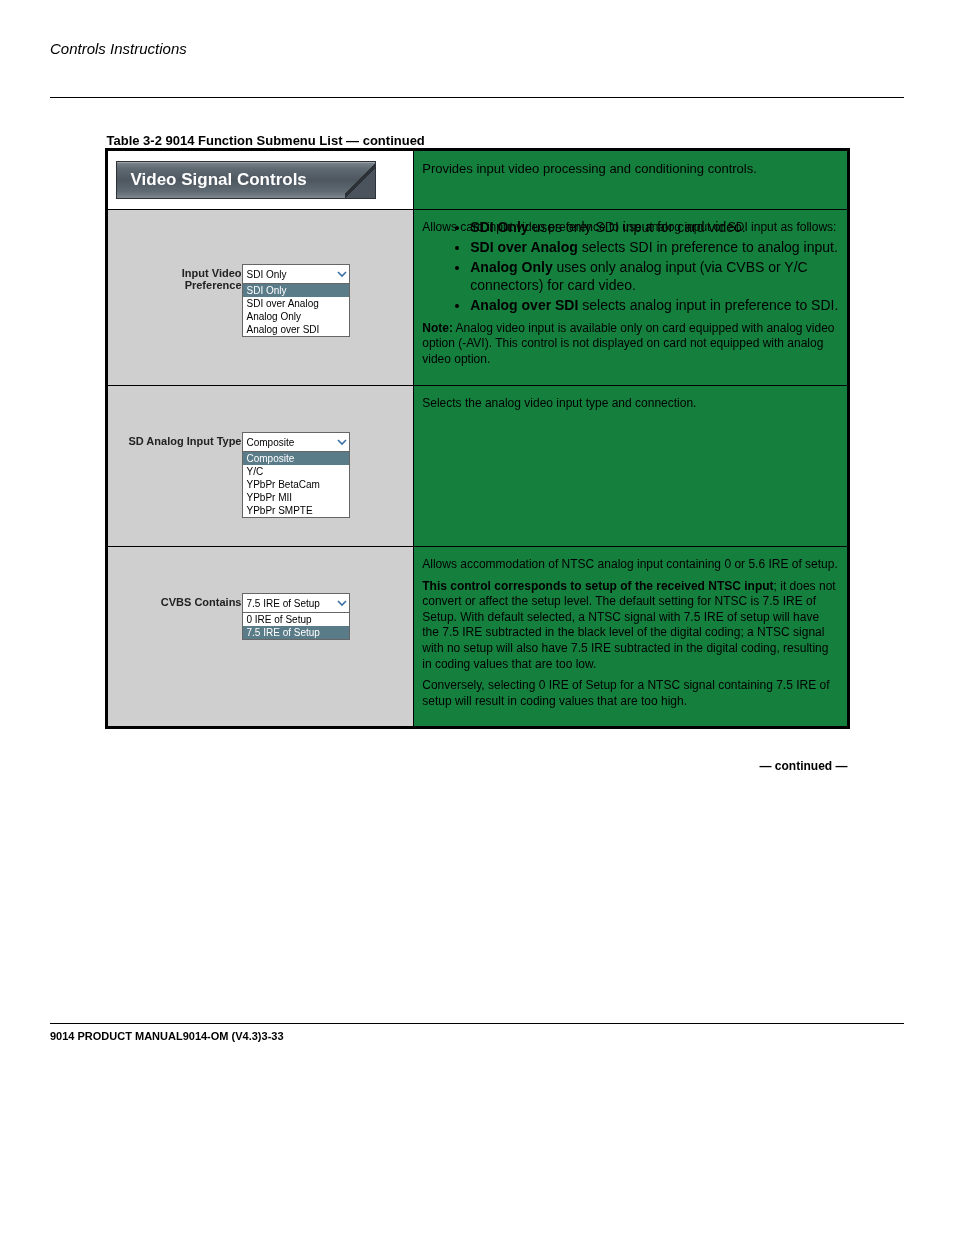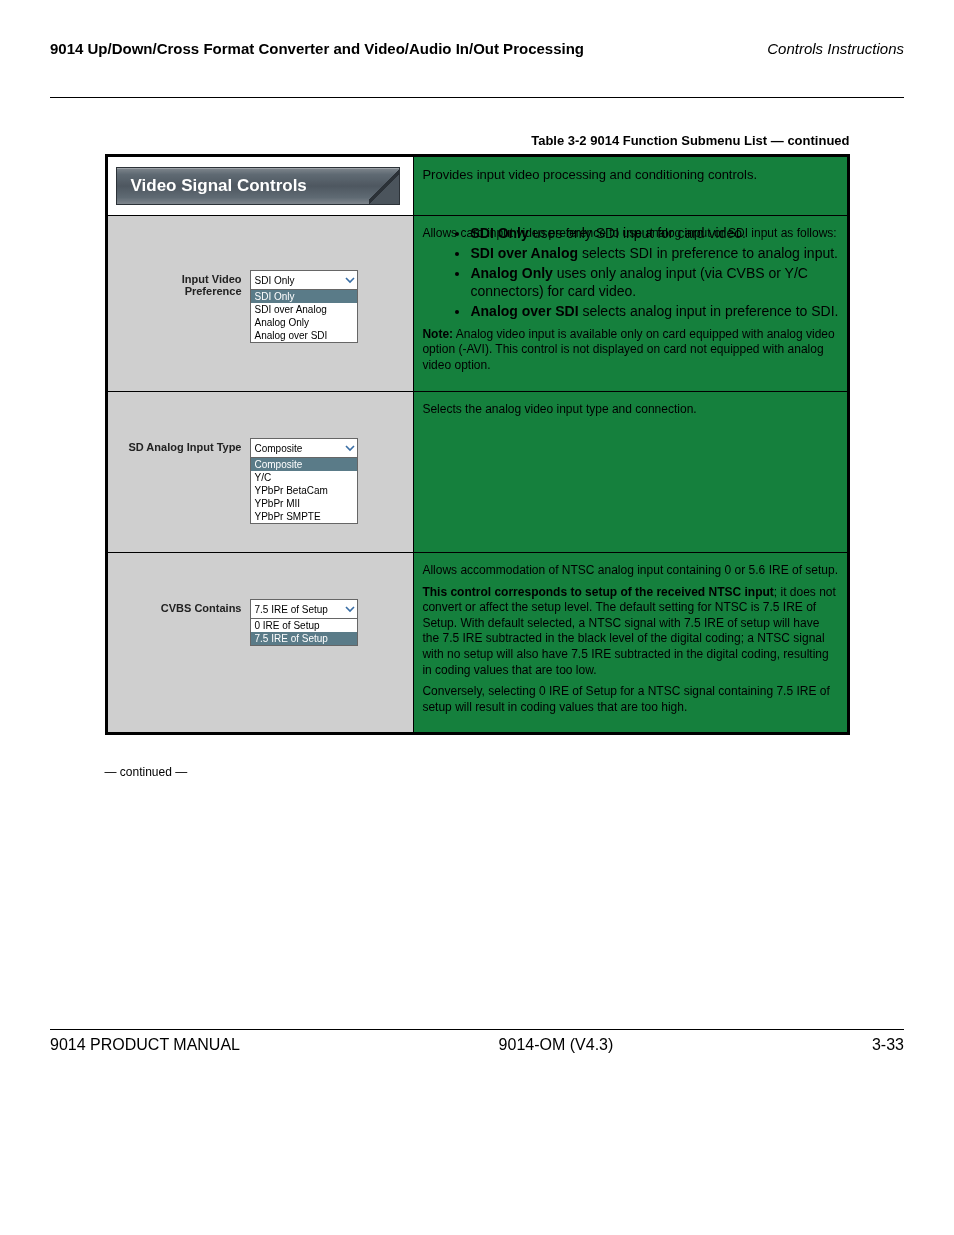--- a/index.html
+++ b/index.html
@@ -37,21 +37,21 @@
   }
   .col-left { width: 308px; background: #cfcfcf; }
   .col-right { width: 437px; background: #15803d; line-height: 1.3; }
   .table-caption {
     font-weight: bold;
     margin-bottom: 8px;
   }
   
   .banner-cell { background: #fff; padding: 14px 18px 14px 14px; }
   .banner {
-    width: 284px;
+    width: 260px;
     height: 38px;
     position: relative;
     background: linear-gradient(#7f868d 0%, #5f6a73 18%, #4e5760 50%, #5f6a73 82%, #7f868d 100%);
     border: 1px solid #2c3238;
     color: #fff;
     font-family: "Arial Black", Arial, sans-serif;
     font-weight: 900;
     font-size: 17px;
     line-height: 36px;
     padding-left: 14px;
@@ -61,21 +61,20 @@
     content: "";
     position: absolute;
     right: 0; top: 0; bottom: 0;
     width: 30px;
     background: linear-gradient(135deg, transparent 0 48%, #2b3137 48% 55%, #4b545c 55% 100%);
   }
   
   .ctrl {
     display: flex;
     padding: 18px 6px 6px 6px;
-    gap: 8px;
   }
   .ctrl-label {
     width: 118px;
     text-align: right;
     font-weight: bold;
     font-size: 11px;
     color: #222;
     padding-top: 3px;
   }
   .combo-wrap { width: 108px; }
@@ -101,45 +100,45 @@
     padding: 1px 4px;
     white-space: nowrap;
   }
   .combo-opt.sel { background: #5a7b88; color: #fff; }
   .description-list { margin: 6px 0 0 16px; }
   .description-list li { margin-bottom: 2px; font-size: 14px; margin-left: 32px; }
   .tight { font-size: 12px; }
   .small-note { font-size: 12px; margin-top: 6px; }
   
   .continued {
-    font-weight: normal;
+    text-align: right;
+    font-weight: bold;
     font-size: 12px;
     width: 745px;
     margin: 0 auto 100px auto;
     padding-right: 2px;
   }
   
   .footer-rule { border-top: 1px solid #000; margin-top: 250px; }
   .footer-row {
     display: flex;
-    justify-content: space-between;
-    font-size: 16px;
+    font-size: 11px;
     padding-top: 6px;
+    font-weight: bold;
   }
 </style>
 </head>
 <body>
 
 <div class="header-row">
-  <span class="header-left">9014 Up/Down/Cross Format Converter and Video/Audio In/Out Processing</span>
   <span class="header-right">Controls Instructions</span>
 </div>
 <div class="header-rule"></div>
 
-<div class="table-caption" style="width:745px;margin:0 auto 6px auto;text-align:right;padding-left:2px;">Table 3-2     9014 Function Submenu List — continued</div>
+<div class="table-caption" style="width:745px;margin:0 auto 0 auto;text-align:left;padding-left:2px;">Table 3-2     9014 Function Submenu List — continued</div>
 
 <table class="main-table">
 
   <tbody>
       <tr>
     <td class="banner-cell col-left">
       <div class="banner">Video Signal Controls</div>
     </td>
     <td class="col-right">
       <span>Provides input video processing and conditioning controls.</span>

